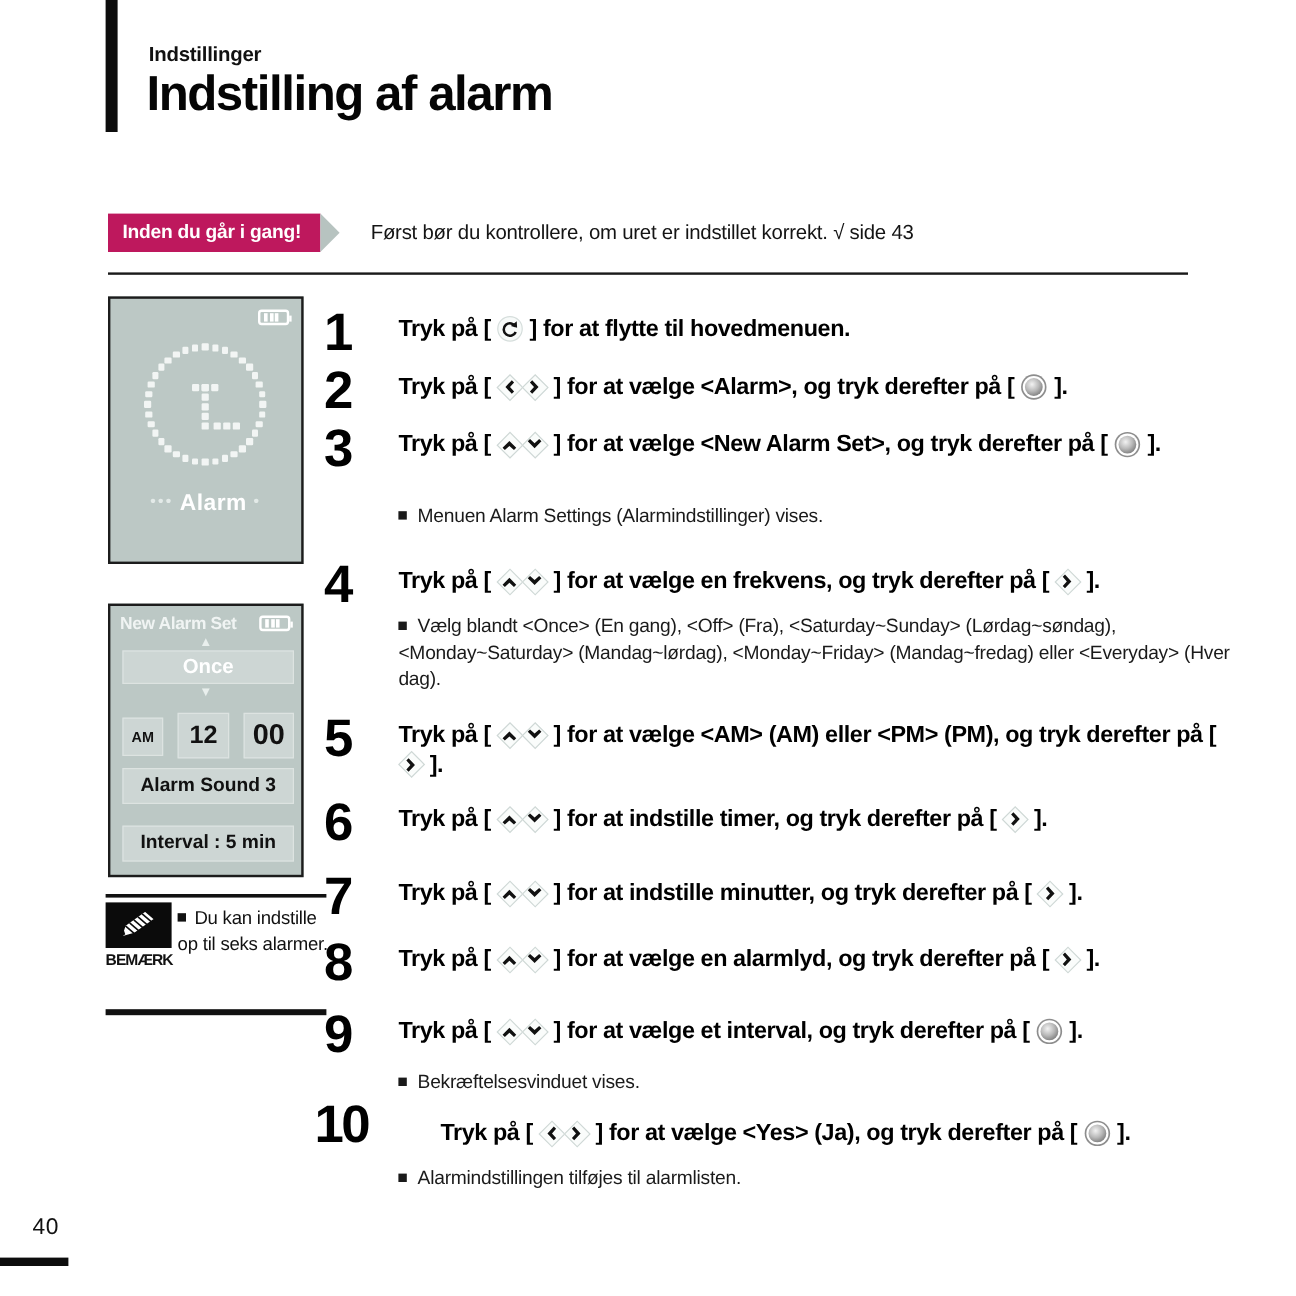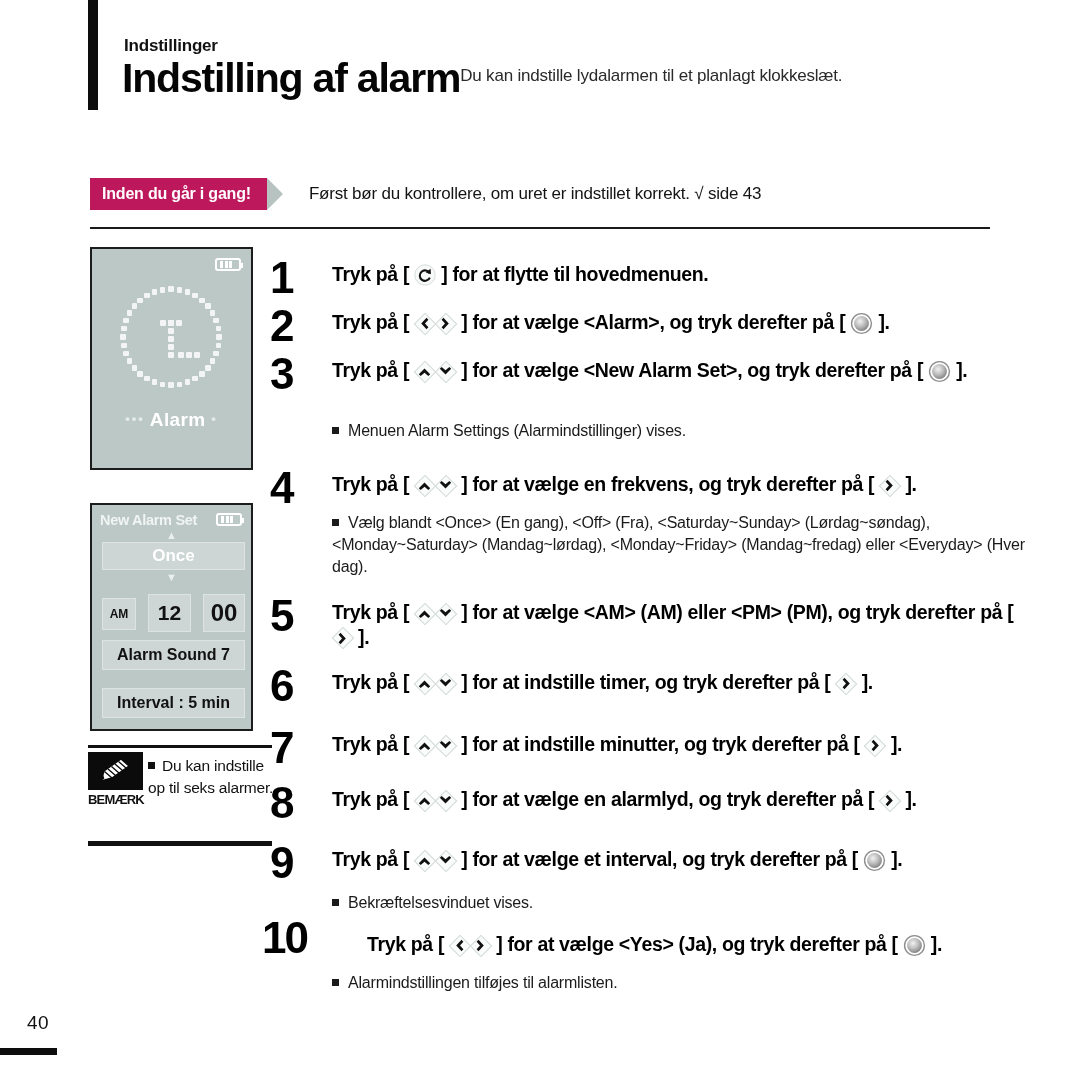--- a/index.html
+++ b/index.html
@@ -344,21 +344,20 @@
 </head>
 <body>
 
 <div class="page">
 
   <div class="spine-top"></div>
 
   <div class="kicker">Indstillinger</div>
   <div class="title-row">
     <div class="title">Indstilling af alarm</div>
-    <div class="subtitle">Du kan indstille lydalarmen til et planlagt klokkeslæt.</div>
   </div>
 
   <div class="prep-row">
     <div class="prep-tag">Inden du går i gang!</div>
     <div class="prep-text">Først bør du kontrollere, om uret er indstillet korrekt. √ side 43</div>
   </div>
   <div class="prep-rule"></div>
 
   <div class="screen" id="screen-alarm">
     <div class="batt">
@@ -428,21 +427,21 @@
         <i></i>
         <i></i>
       </div>
     <div class="nas-title">New Alarm Set</div>
     <div class="nas-caret" style="top:26px">▲</div>
     <div class="cell light-text" id="nas-once">Once</div>
     <div class="nas-caret" style="top:68px">▼</div>
     <div class="cell" id="nas-ampm">AM</div>
     <div class="cell" id="nas-hour">12</div>
     <div class="cell" id="nas-min">00</div>
-    <div class="cell" id="nas-sound">Alarm Sound 7</div>
+    <div class="cell" id="nas-sound">Alarm Sound 3</div>
     <div class="cell" id="nas-interval">Interval : 5 min</div>
   </div>
 
   <div class="note-rule-top"></div>
   <div class="note-badge">
     <div class="sq">
       <svg width="38" height="28" viewBox="0 0 38 28">
         <g fill="#ffffff" stroke="#0b0b0b" stroke-width="1.4">
           <path d="M4 24 L7 14 L24 2 L32 9 L15 21 Z"></path>
         </g>

